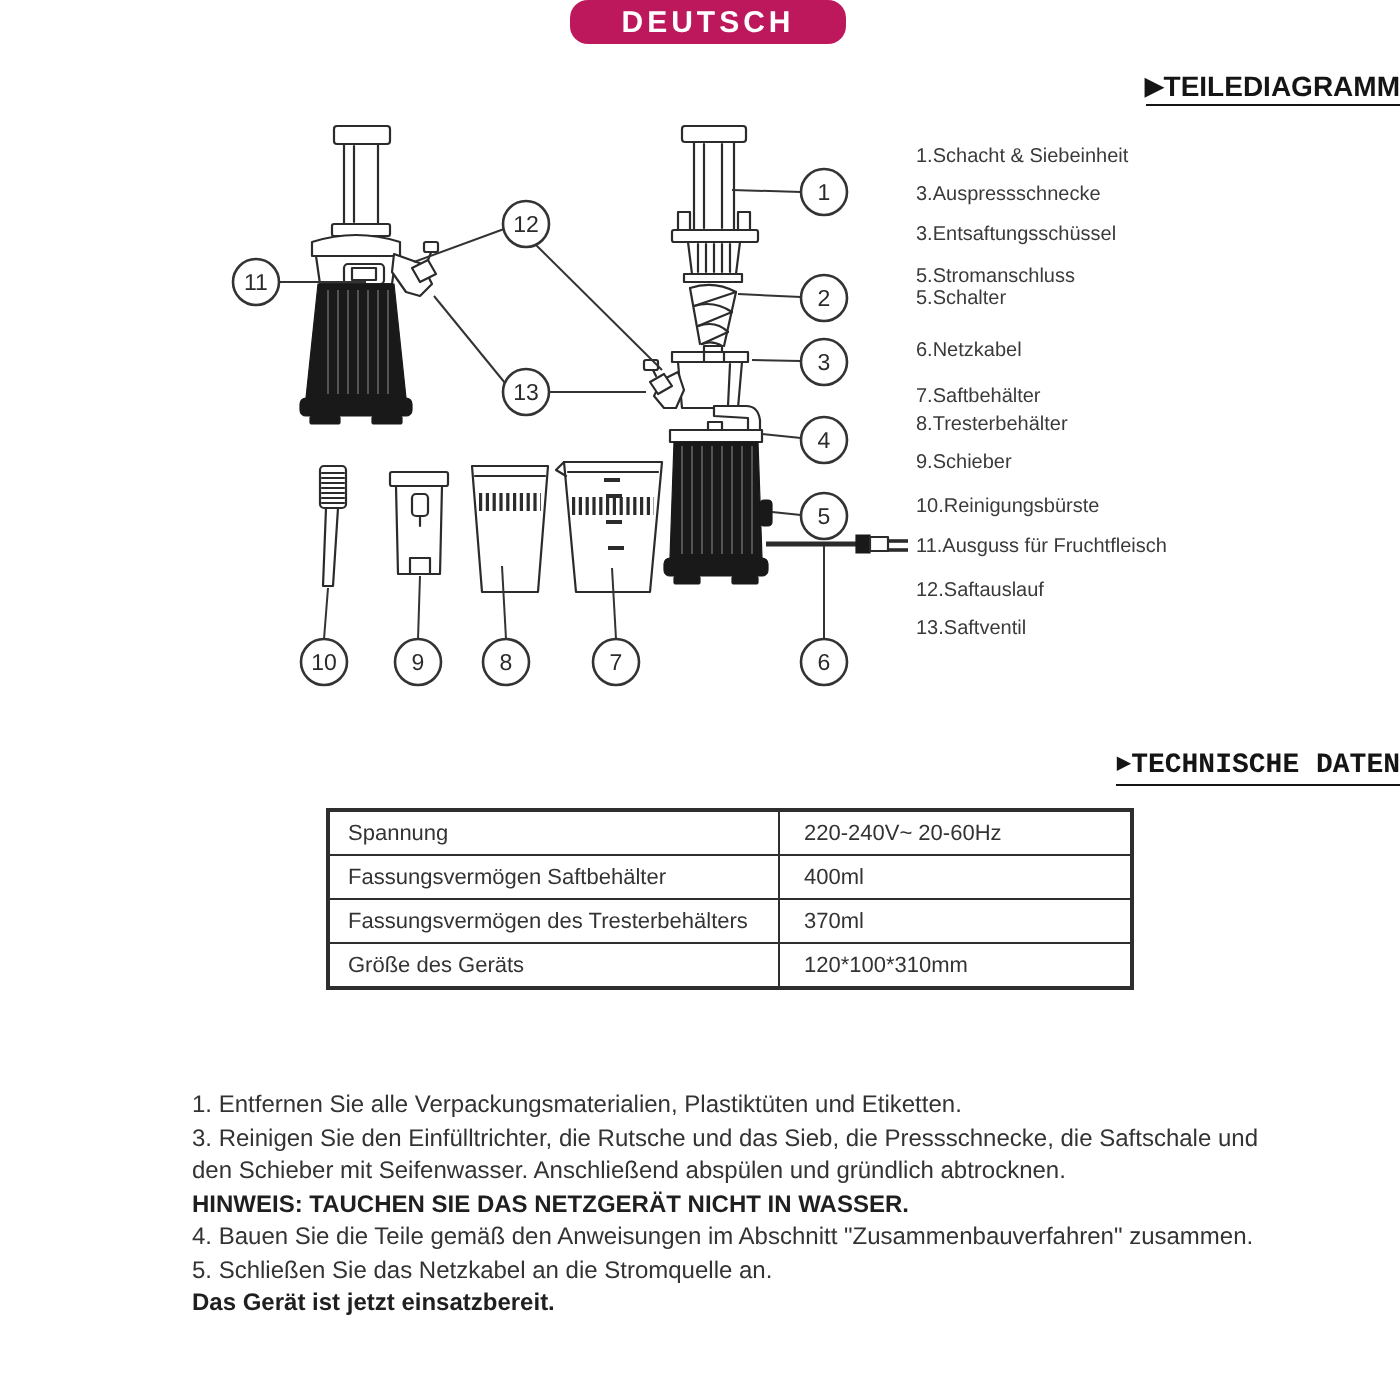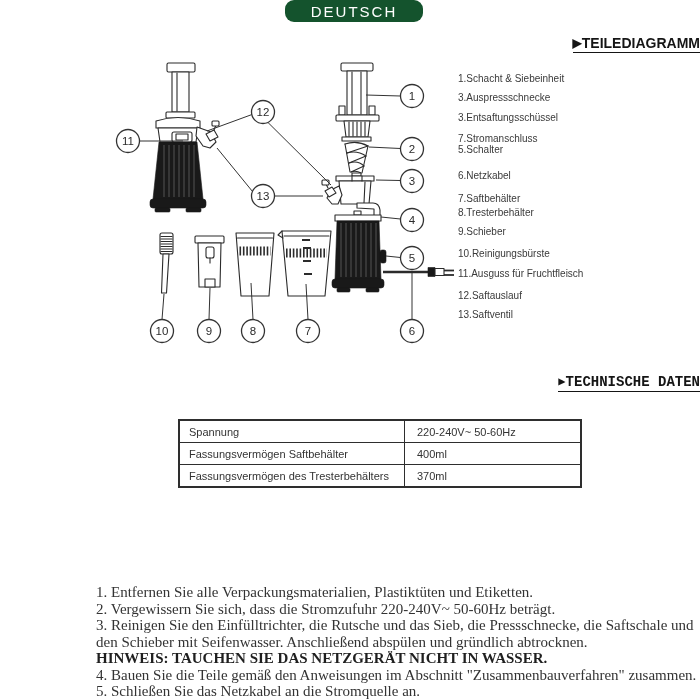--- a/index.html
+++ b/index.html
@@ -2,22 +2,22 @@
 <html><head>
 <meta charset="utf-8">
 <style>
   html,body { margin:0; padding:0; background:#e8e8e8; }
   .page {
     position:relative; width:700px; height:700px; background:#ffffff;
     font-family:"Liberation Sans", sans-serif; overflow:hidden; margin:0 auto;
   }
   .lang-badge {
     position:absolute; left:285px; top:0; width:138px; height:22px;
-    background:#14532d; border-radius:9px; color:#fff;
-    font-weight:normal; font-size:15px; letter-spacing:2px;
+    background:#be185d; border-radius:9px; color:#fff;
+    font-weight:bold; font-size:15px; letter-spacing:2px;
     display:flex; align-items:center; justify-content:center;
   }
   .sec-head { position:absolute; left:0; width:700px; text-align:right;
     font-weight:bold; font-size:14px; color:#151515; }
   .sec-head .inner { display:inline-block; border-bottom:1.7px solid #151515; padding-bottom:1px; }
   .sec-head .marker { font-size:12px; vertical-align:1px; }
   .sec-head.h-parts { top:35px; }
   .sec-head.h-tech  { top:374px;font-family:Liberation Mono, monospace; }
   .sec-head.h-first { top:537px; }
 
@@ -28,29 +28,29 @@
   .dk   { fill:#191919; stroke:#191919; stroke-width:0.6; }
   .rg   { stroke:#545454; stroke-width:1; }
   .hb   { stroke:#2b2b2b; stroke-width:9; stroke-dasharray:1.6 1.8; fill:none; }
   .co   { fill:#ffffff; stroke:#333333; stroke-width:1.3; }
   .ld   { stroke:#333333; stroke-width:1; fill:none; }
   .co-num { font-family:"Liberation Sans", sans-serif; font-size:11.5px; fill:#2b2b2b; text-anchor:middle; }
 
   .parts-list { position:absolute; left:458px; top:0; width:200px; }
   .part-item  { position:absolute; left:0; white-space:nowrap; font-size:10px; color:#3a3a3a; }
 
-  .tech-table { position:absolute; left:178px; top:404px; border-collapse:collapse;
-    border:2px solid #2e2e2e;margin-top:15px; }
+  .tech-table { position:absolute; left:163px; top:404px; border-collapse:collapse;
+    border:2px solid #2e2e2e; }
   .tech-table td { border:1.3px solid #2e2e2e; font-size:11px; color:#333;
     height:21px; padding:0; vertical-align:middle; }
   .tech-table td.c-label { width:215px; padding-left:9px; }
   .tech-table td.c-value { width:163px; padding-left:12px; }
 
-  .instructions { position:absolute; left:96px; top:584px; width:520px;
-    font-size:15px; line-height:16.5px; color:#333;font-family:Liberation Serif, serif; }
+  .instructions { position:absolute; left:96px; top:544px; width:520px;
+    font-size:12px; line-height:16.5px; color:#333; }
   .instructions p { margin:0; white-space:nowrap; }
   .instructions p.bold { font-weight:bold; color:#1f1f1f; }
 </style>
 </head>
 <body>
 
 <div class="page">
 
   <div class="lang-badge">DEUTSCH</div>
 
@@ -268,57 +268,61 @@
           <circle class="co" cx="263" cy="196" r="11.5"></circle>
           <text class="co-num" x="263" y="200.2">13</text>
         </g>
     </g>
   </svg>
 
   <div class="parts-list">
     <div class="part-item" style="top:73px">1.Schacht &amp; Siebeinheit</div>
     <div class="part-item" style="top:92px">3.Auspressschnecke</div>
     <div class="part-item" style="top:112px">3.Entsaftungsschüssel</div>
-    <div class="part-item" style="top:133px">7.Stromanschluss</div>
+    <div class="part-item" style="top:133px">5.Stromanschluss</div>
     <div class="part-item" style="top:144px">5.Schalter</div>
     <div class="part-item" style="top:170px">6.Netzkabel</div>
     <div class="part-item" style="top:193px">7.Saftbehälter</div>
     <div class="part-item" style="top:207px">8.Tresterbehälter</div>
     <div class="part-item" style="top:226px">9.Schieber</div>
     <div class="part-item" style="top:248px">10.Reinigungsbürste</div>
     <div class="part-item" style="top:268px">11.Ausguss für Fruchtfleisch</div>
     <div class="part-item" style="top:290px">12.Saftauslauf</div>
     <div class="part-item" style="top:309px">13.Saftventil</div>
   </div>
 
   <div class="sec-head h-tech">
     <span class="inner"><span class="marker">▶</span><span>TECHNISCHE DATEN</span></span>
   </div>
 
   <table class="tech-table">
     <tbody>
       <tr>
         <td class="c-label">Spannung</td>
-        <td class="c-value">220-240V~ 50-60Hz</td>
+        <td class="c-value">220-240V~ 20-60Hz</td>
       </tr>
       <tr>
         <td class="c-label">Fassungsvermögen Saftbehälter</td>
         <td class="c-value">400ml</td>
       </tr>
       <tr>
         <td class="c-label">Fassungsvermögen des Tresterbehälters</td>
         <td class="c-value">370ml</td>
       </tr>
+      <tr>
+        <td class="c-label">Größe des Geräts</td>
+        <td class="c-value">120*100*310mm</td>
+      </tr>
     </tbody>
   </table>
 
 
   <div class="instructions">
     <p>1. Entfernen Sie alle Verpackungsmaterialien, Plastiktüten und Etiketten.</p>
-    <p>2. Vergewissern Sie sich, dass die Stromzufuhr 220-240V~ 50-60Hz beträgt.</p>
     <p>3. Reinigen Sie den Einfülltrichter, die Rutsche und das Sieb, die Pressschnecke, die Saftschale und</p>
     <p>den Schieber mit Seifenwasser. Anschließend abspülen und gründlich abtrocknen.</p>
     <p class="bold">HINWEIS: TAUCHEN SIE DAS NETZGERÄT NICHT IN WASSER.</p>
     <p>4. Bauen Sie die Teile gemäß den Anweisungen im Abschnitt "Zusammenbauverfahren" zusammen.</p>
     <p>5. Schließen Sie das Netzkabel an die Stromquelle an.</p>
+    <p class="bold">Das Gerät ist jetzt einsatzbereit.</p>
   </div>
 
 </div>
 
 </body></html>

